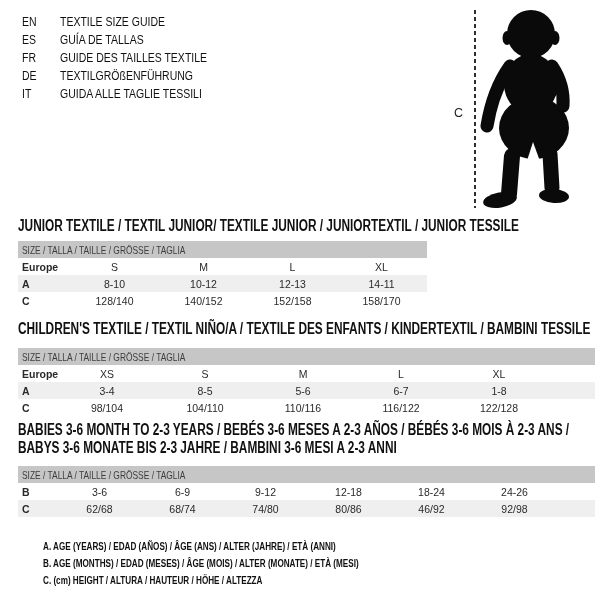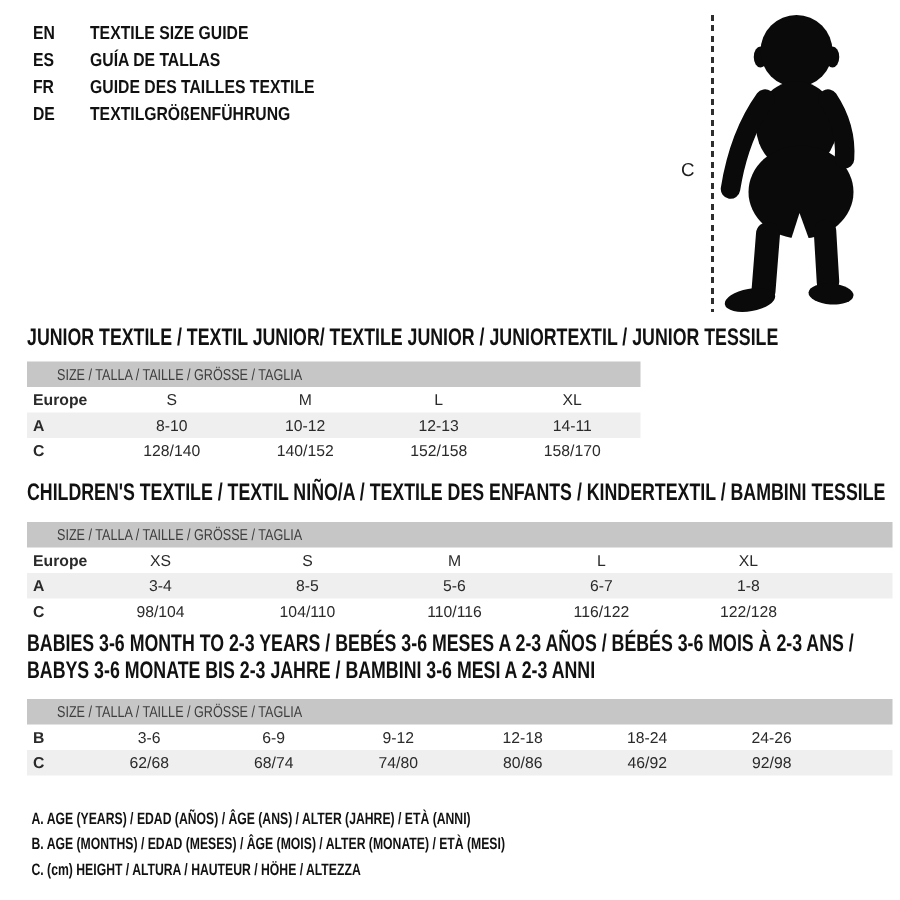--- a/index.html
+++ b/index.html
@@ -8,67 +8,71 @@
     font-family:"Liberation Sans", sans-serif;color:#1d1d1d;overflow:hidden;
   }
   .abs{position:absolute;}
   
   .cx{display:inline-block;transform:scaleX(.84);transform-origin:0 50%;white-space:nowrap;}
   .cx2{display:inline-block;transform:scaleX(.74);transform-origin:0 50%;white-space:nowrap;}
   .cx3{display:inline-block;transform:scaleX(.80);transform-origin:0 50%;white-space:nowrap;}
 
   
   .langs{left:22px;top:13px;}
-  .lrow{height:18px;display:flex;align-items:center;font-weight:bold;font-size:12.5px;color:#111;}
+  .lrow{height:18px;display:flex;align-items:center;font-weight:normal;font-size:12.5px;color:#111;}
   .lcode{width:38px;}
 
   
   .dash{left:474px;top:10px;width:2px;height:198px;
         background:repeating-linear-gradient(to bottom,#2e2e2e 0 4px,transparent 4px 7px);}
   .figc{left:454px;top:106px;font-size:12.5px;color:#1d1d1d;}
   .sil{left:478px;top:6px;color:var(--silhouette,#0a0a0a);}
 
   
   .heading{font-weight:bold;font-size:16px;color:#111;line-height:18px;white-space:nowrap;}
 
   
   .tbl{position:absolute;font-size:10.5px;color:#2a2a2a;}
   .bar{height:17px;background:var(--bar,#c6c6c6);display:flex;align-items:center;
-       padding-left:20px;box-sizing:border-box;color:#3d3d3d;}
+       padding-left:4px;box-sizing:border-box;color:#3d3d3d;}
   .trow{height:17px;display:flex;align-items:center;}
   .trow.zebra{background:var(--zebra,#efefef);}
   .lbl{padding-left:4px;box-sizing:border-box;font-weight:bold;}
   .cell{text-align:center;}
   .junior .lbl{width:52px;}  .junior .cell{width:89px;}
   .children .lbl{width:40px;}.children .cell{width:98px;}
   .babies .lbl{width:40px;}  .babies .cell{width:83px;}
 
   
   .fnotes{left:21px;top:538px;font-weight:bold;font-size:11px;color:#111;}
-  .fnotes div{height:17px;line-height:17px;}
+  .fnotes div{height:17px;line-height:17px;margin-left:22px;}
 </style>
 </head>
 <body>
 
 <div class="abs langs">
   <div class="lrow">
     <span class="lcode"><span class="cx">EN</span></span>
     <span class="cx">TEXTILE SIZE GUIDE</span>
   </div>
   <div class="lrow">
     <span class="lcode"><span class="cx">ES</span></span>
     <span class="cx">GUÍA DE TALLAS</span>
   </div>
   <div class="lrow">
     <span class="lcode"><span class="cx">FR</span></span>
     <span class="cx">GUIDE DES TAILLES TEXTILE</span>
   </div>
   <div class="lrow">
     <span class="lcode"><span class="cx">DE</span></span>
     <span class="cx">TEXTILGRÖßENFÜHRUNG</span>
+  </div>
+  <div class="lrow">
+    <span class="lcode"><span class="cx">IT</span></span>
+    <span class="cx">GUIDA ALLE TAGLIE TESSILI</span>
   </div>
 </div>
 
 <div class="abs dash"></div>
 <div class="abs figc">C</div>
 <svg class="abs sil" width="115" height="202" viewBox="0 0 115 202" aria-hidden="true">
   <g fill="currentColor" stroke="none">
     <ellipse cx="29" cy="32" rx="4.5" ry="7"></ellipse>
     <ellipse cx="77" cy="32" rx="4.5" ry="7"></ellipse>
     <circle cx="53" cy="28" r="24"></circle>

